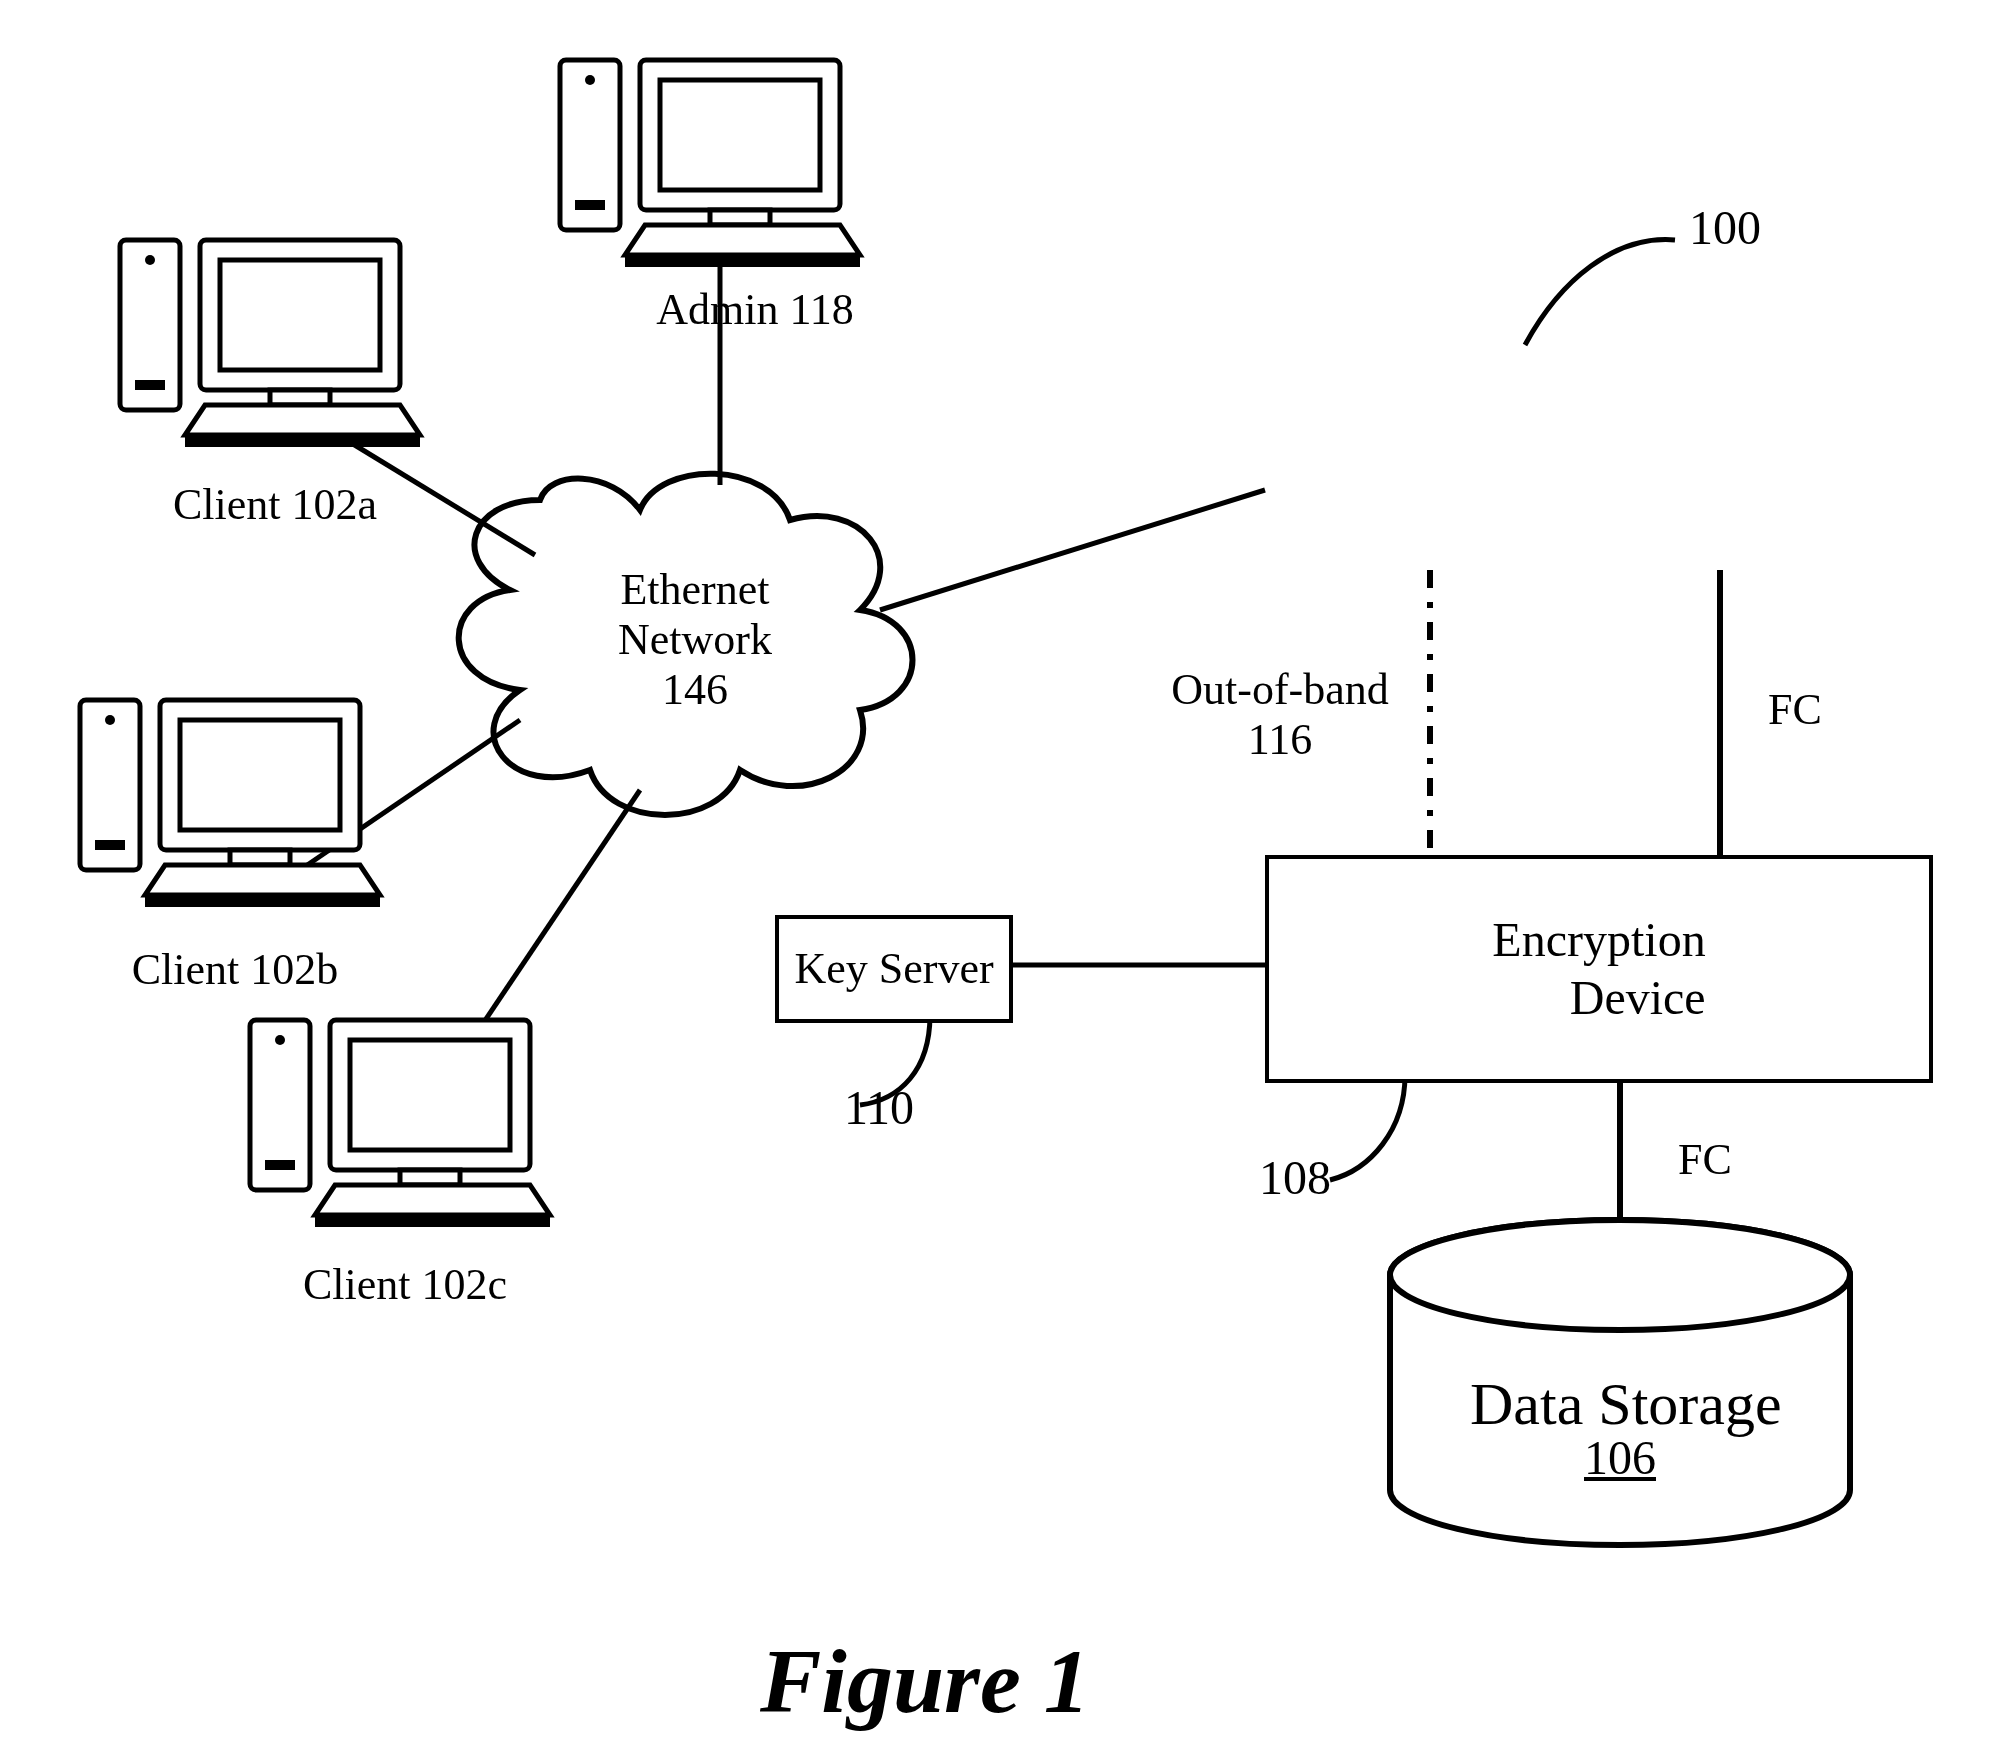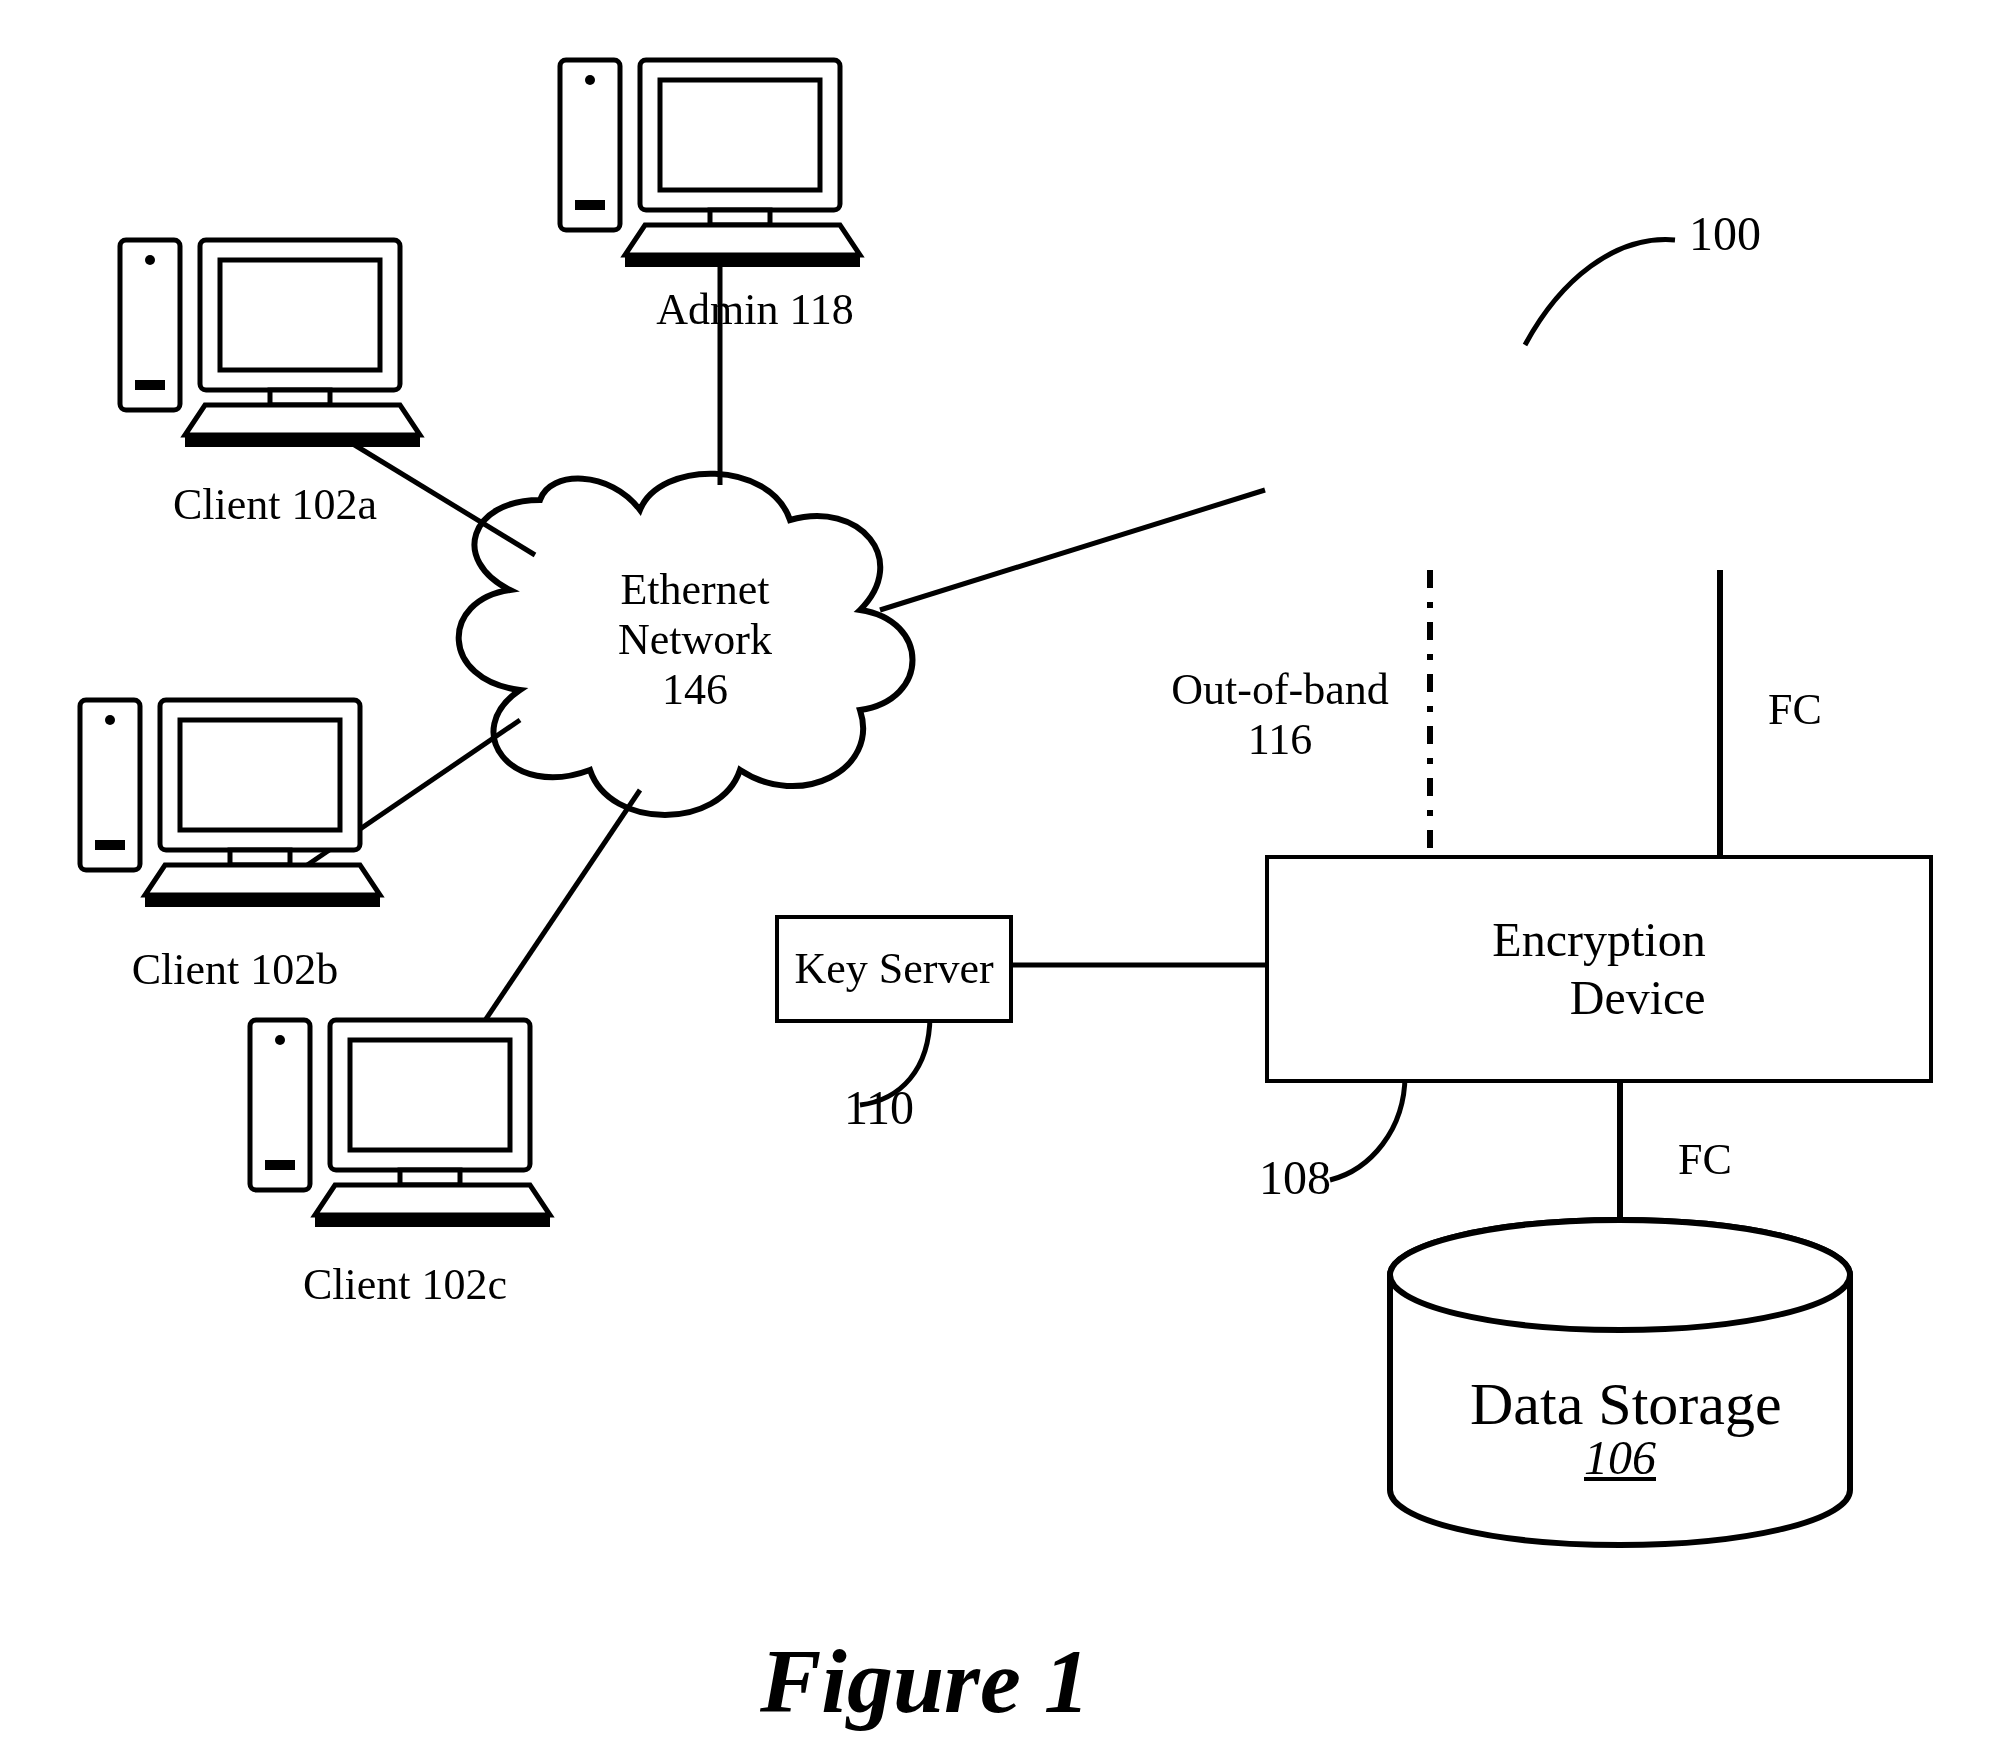--- a/index.html
+++ b/index.html
@@ -41,21 +41,21 @@
     font-style: italic;
     color: #000;
     margin-top: 48px;
   }
   svg.layer {
     position: absolute;
     left: 0; top: 0;
     width: 2008px; height: 1746px;
     pointer-events: none;
   }
-  .underline { text-decoration: underline; font-style: italic; }
+  .underline { text-decoration: underline; }
 </style>
 </head>
 <body>
 
 <div class="canvas">
 
   <svg class="layer" viewBox="0 0 2008 1746">
 
     <path d="M 540 500
              C 470 500 450 560 510 590
@@ -155,21 +155,21 @@
 
   <div class="label" style="left:635px; top:285px; width:240px;">Admin 118</div>
   <div class="label" style="left:145px; top:480px; width:260px;">Client 102a</div>
   <div class="label" style="left:100px; top:945px; width:270px;">Client 102b</div>
   <div class="label" style="left:275px; top:1260px; width:260px;">Client 102c</div>
 
   <div class="label" style="left:570px; top:565px; width:250px;text-align:center;">Ethernet</div>
   <div class="label" style="left:570px; top:615px; width:250px;">Network</div>
   <div class="label" style="left:570px; top:665px; width:250px;">146</div>
 
-  <div class="label" style="left:1670px; top:200px; width:110px; font-size:48px;margin-top:6px;">100</div>
+  <div class="label" style="left:1670px; top:200px; width:110px; font-size:48px;">100</div>
   <div class="label" style="left:1240px; top:1150px; width:110px; font-size:48px;">108</div>
   <div class="label" style="left:824px; top:1080px; width:110px; font-size:48px;">110</div>
 
   <div class="label" style="left:1140px; top:665px; width:280px;">Out-of-band</div>
   <div class="label" style="left:1140px; top:715px; width:280px;">116</div>
 
   <div class="label" style="left:1750px; top:685px; width:90px;">FC</div>
   <div class="label" style="left:1660px; top:1135px; width:90px;">FC</div>
 
   <div class="label" style="left:1470px; top:1370px; width:300px; font-size:60px;">Data Storage</div>

